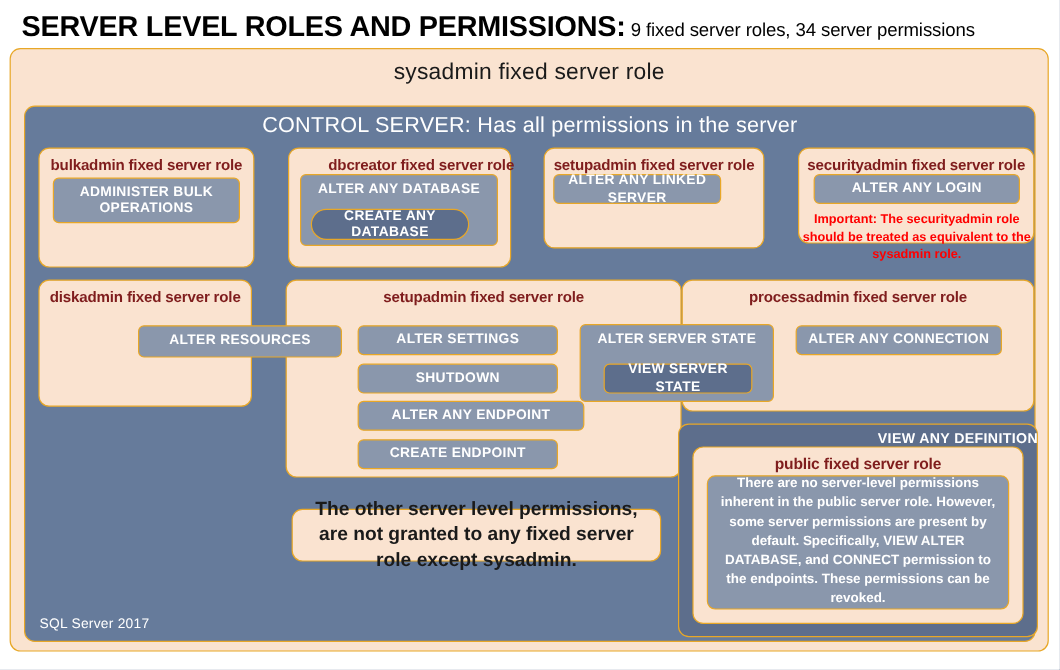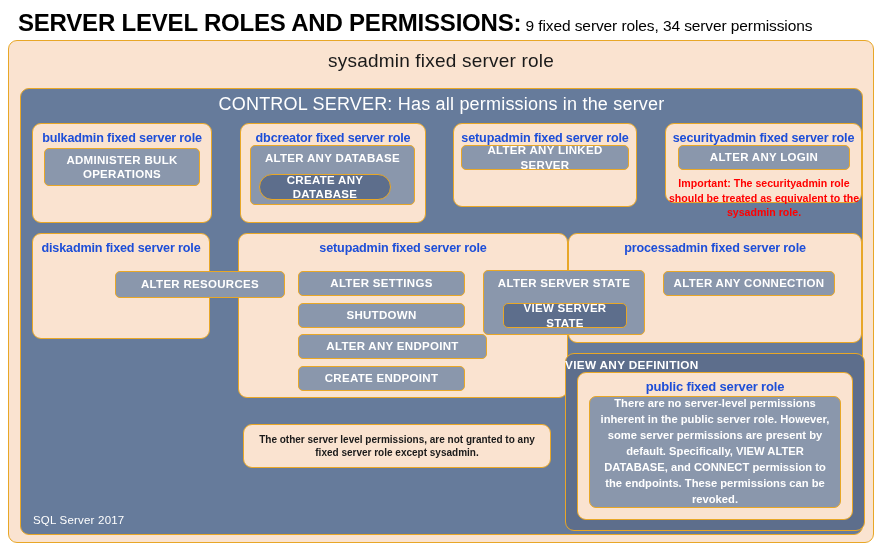--- a/index.html
+++ b/index.html
@@ -70,21 +70,21 @@
   }
   .perm.dark {
     background: #5D6E8C;
   }
   .rolehdr {
     position: absolute;
     width: 100%;
     text-align: center;
     font-size: 12.6px;
     font-weight: 700;
-    color: #1d4ed8;
+    color: #7f1d1d;
     letter-spacing: -0.15px;
   }
 
   
   #outer-card {
     left: 8px;
     top: 40px;
     width: 866px;
     height: 503px;
   }
@@ -136,21 +136,21 @@
     top: 353px;
     width: 300px;
     height: 178px;
     background: #5D6E8C;
   }
   #view-any-definition-label {
     position: absolute;
     left: 565px;
     top: 358px;
     width: 300px;
-    text-align: left;
+    text-align: right;
     font-size: 11.8px;
     font-weight: 700;
     color: #FFFFFF;
     letter-spacing: 0.3px;
   }
   #role-public {
     left: 577px;
     top: 372px;
     width: 276px;
     height: 148px;
@@ -179,21 +179,21 @@
   
   #other-permissions-note {
     left: 243px;
     top: 424px;
     width: 308px;
     height: 44px;
     display: flex;
     align-items: center;
     justify-content: center;
     text-align: center;
-    font-size: 10px;
+    font-size: 16px;
     font-weight: 700;
     color: #1A1A1A;
     line-height: 1.35;
     padding: 0 6px;
   }
 
   
   #securityadmin-warning {
     position: absolute;
     left: 668px;
@@ -229,31 +229,31 @@
 
 <div id="control-server-panel" class="blue"></div>
 <div id="control-server-label">CONTROL SERVER: Has all permissions in the server</div>
 
 <div id="role-bulkadmin" class="cream">
   <div class="rolehdr" style="top:7px;">bulkadmin fixed server role</div>
 </div>
 <div class="perm" style="left:44px; top:148px; width:156px; height:38px;">ADMINISTER  BULK OPERATIONS</div>
 
 <div id="role-dbcreator" class="cream">
-  <div class="rolehdr" style="top:7px;">dbcreator fixed server role</div>
+  <div class="rolehdr" style="top:7px;padding-left:18px;">dbcreator fixed server role</div>
 </div>
 <div class="perm" style="left:250px; top:145px; width:165px; height:60px;">
   <span style="position:absolute; top:5px; left:0; width:100%;">ALTER ANY DATABASE</span>
 </div>
 <div class="perm dark" style="left:259px; top:174px; width:132px; height:26px;border-radius:13px;">CREATE  ANY DATABASE</div>
 
 <div id="role-setupadmin" class="cream">
   <div class="rolehdr" style="top:7px;">setupadmin fixed server role</div>
 </div>
-<div class="perm" style="left:461px; top:145px; width:168px; height:25px;">ALTER ANY LINKED SERVER</div>
+<div class="perm" style="left:461px; top:145px; width:140px; height:25px;">ALTER ANY LINKED SERVER</div>
 
 <div id="role-securityadmin" class="cream">
   <div class="rolehdr" style="top:7px;">securityadmin fixed server role</div>
 </div>
 <div class="perm" style="left:678px; top:145px; width:172px; height:25px;">ALTER ANY LOGIN</div>
 <div id="securityadmin-warning">Important:  The securityadmin role should  be treated as equivalent to the  sysadmin role.</div>
 
 <div id="role-diskadmin" class="cream">
   <div class="rolehdr" style="top:7px;">diskadmin fixed server role</div>
 </div>

